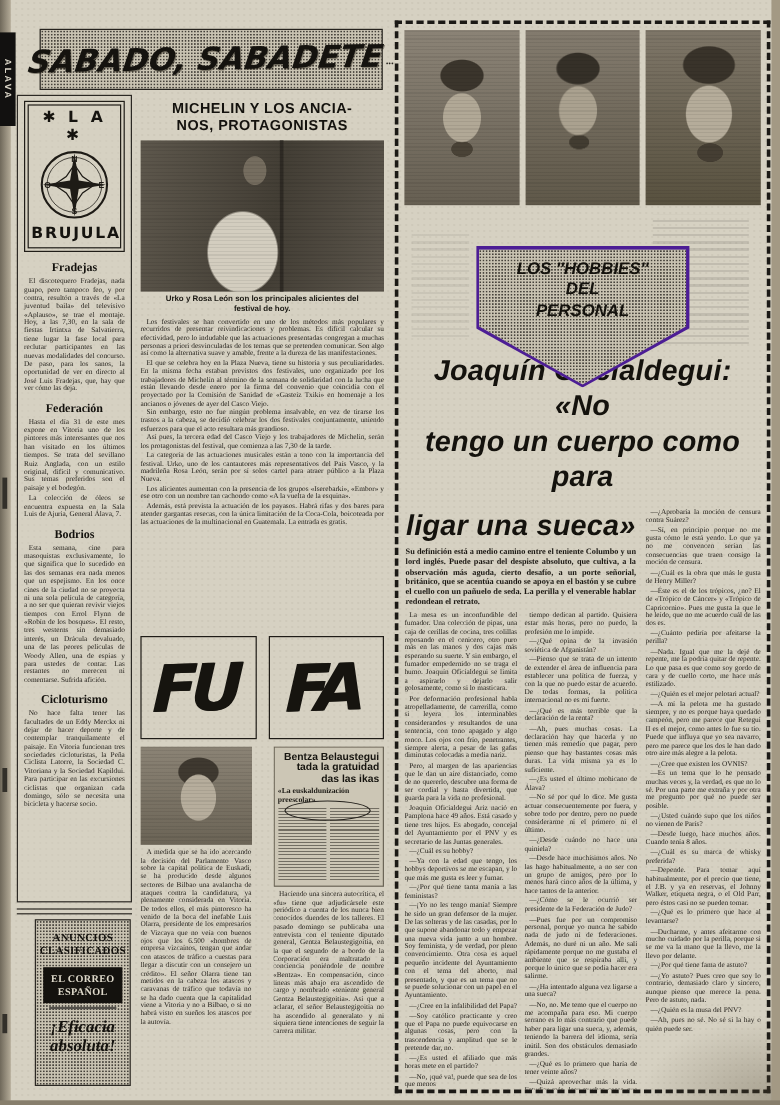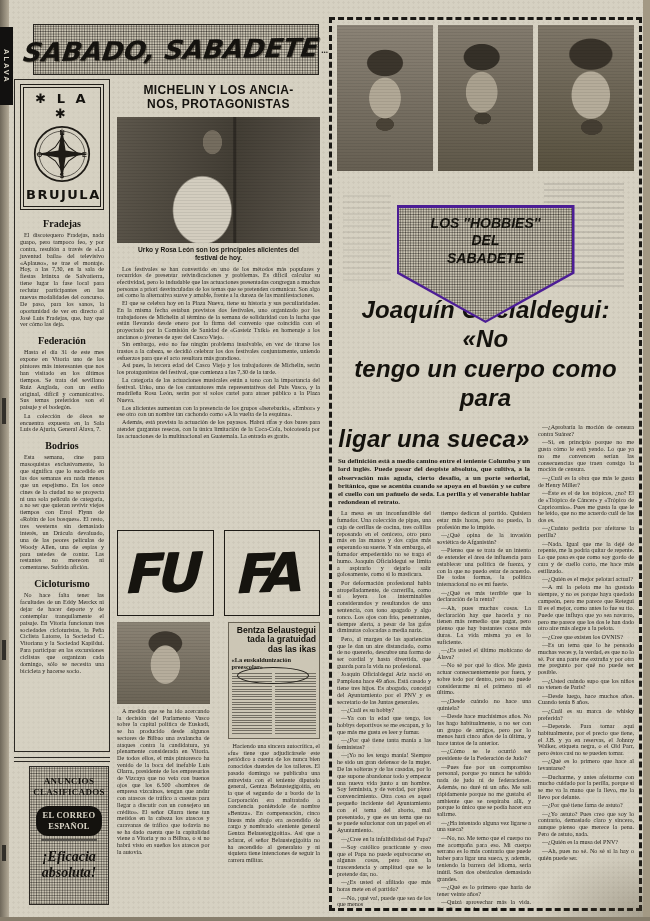--- a/index.html
+++ b/index.html
@@ -53,21 +53,21 @@
   .side-text{font-size:6.1px;line-height:1.13;text-align:justify;color:#211e19;}
   .side-text p{margin:0 0 1.5px;text-indent:4px;}
 
   
   #rule-double{left:14px;top:757px;width:96px;height:5px;
     border-top:1.2px solid #2c2924;border-bottom:1.2px solid #2c2924;}
   #adbox{left:29px;top:766px;width:80px;height:139px;border:1.2px solid #2c2924;
     text-align:center;padding-top:9px;font-family:Liberation Serif, serif;}
   #adbox .ad-line{font-size:9px;font-weight:bold;color:#14120e;letter-spacing:.3px;line-height:1.25;}
   #adbox .brand{width:62px;margin:7px auto 3px;background:#14120e;color:#ded9ca;
-    padding:4px 2px;font-size:8.5px;font-weight:bold;line-height:1.3;letter-spacing:.3px;border-radius:12px;}
+    padding:4px 2px;font-size:8.5px;font-weight:bold;line-height:1.3;letter-spacing:.3px;}
   #adbox .brand-rule{width:56px;height:2px;margin:0 auto 8px;background:#53504a;}
   #adbox .slogan{font-size:14px;font-weight:bold;font-style:italic;color:#14120e;}
 
   
   #michelin{left:117px;top:84px;width:203px;height:444px;overflow:hidden;}
   #michelin h2{margin:0;font-family:"Liberation Sans",sans-serif;font-weight:800;
     font-size:12px;line-height:1.16;text-align:center;letter-spacing:.4px;color:#14120e;}
   .ph{position:relative;overflow:hidden;}
   .ph::after{content:"";position:absolute;inset:0;
     background-image:repeating-linear-gradient(0deg,rgba(0,0,0,.07) 0 1px,transparent 1px 3px);}
@@ -291,21 +291,21 @@
     <div id="portrait-2" class="portrait ph"></div>
     <div id="portrait-3" class="portrait ph"></div>
   </div>
   <div class="badge-area">
     <div id="ghost-1" class="ghost"></div>
     <div id="ghost-2" class="ghost"></div>
     <div class="badge-outer">
       <div class="badge-inner stipple">
         <span>LOS ''HOBBIES''</span>
         <span>DEL</span>
-        <span>SABADETE</span>
+        <span>PERSONAL</span>
       </div>
     </div>
   </div>
   <div class="feat-head">
     <span style="display:block">Joaquín Oficialdegui: «No</span>
     <span style="display:block">tengo un cuerpo como para</span>
   </div>
   <div class="content-row">
     <div class="left-region">
       <div class="feat-head">ligar una sueca»</div>

